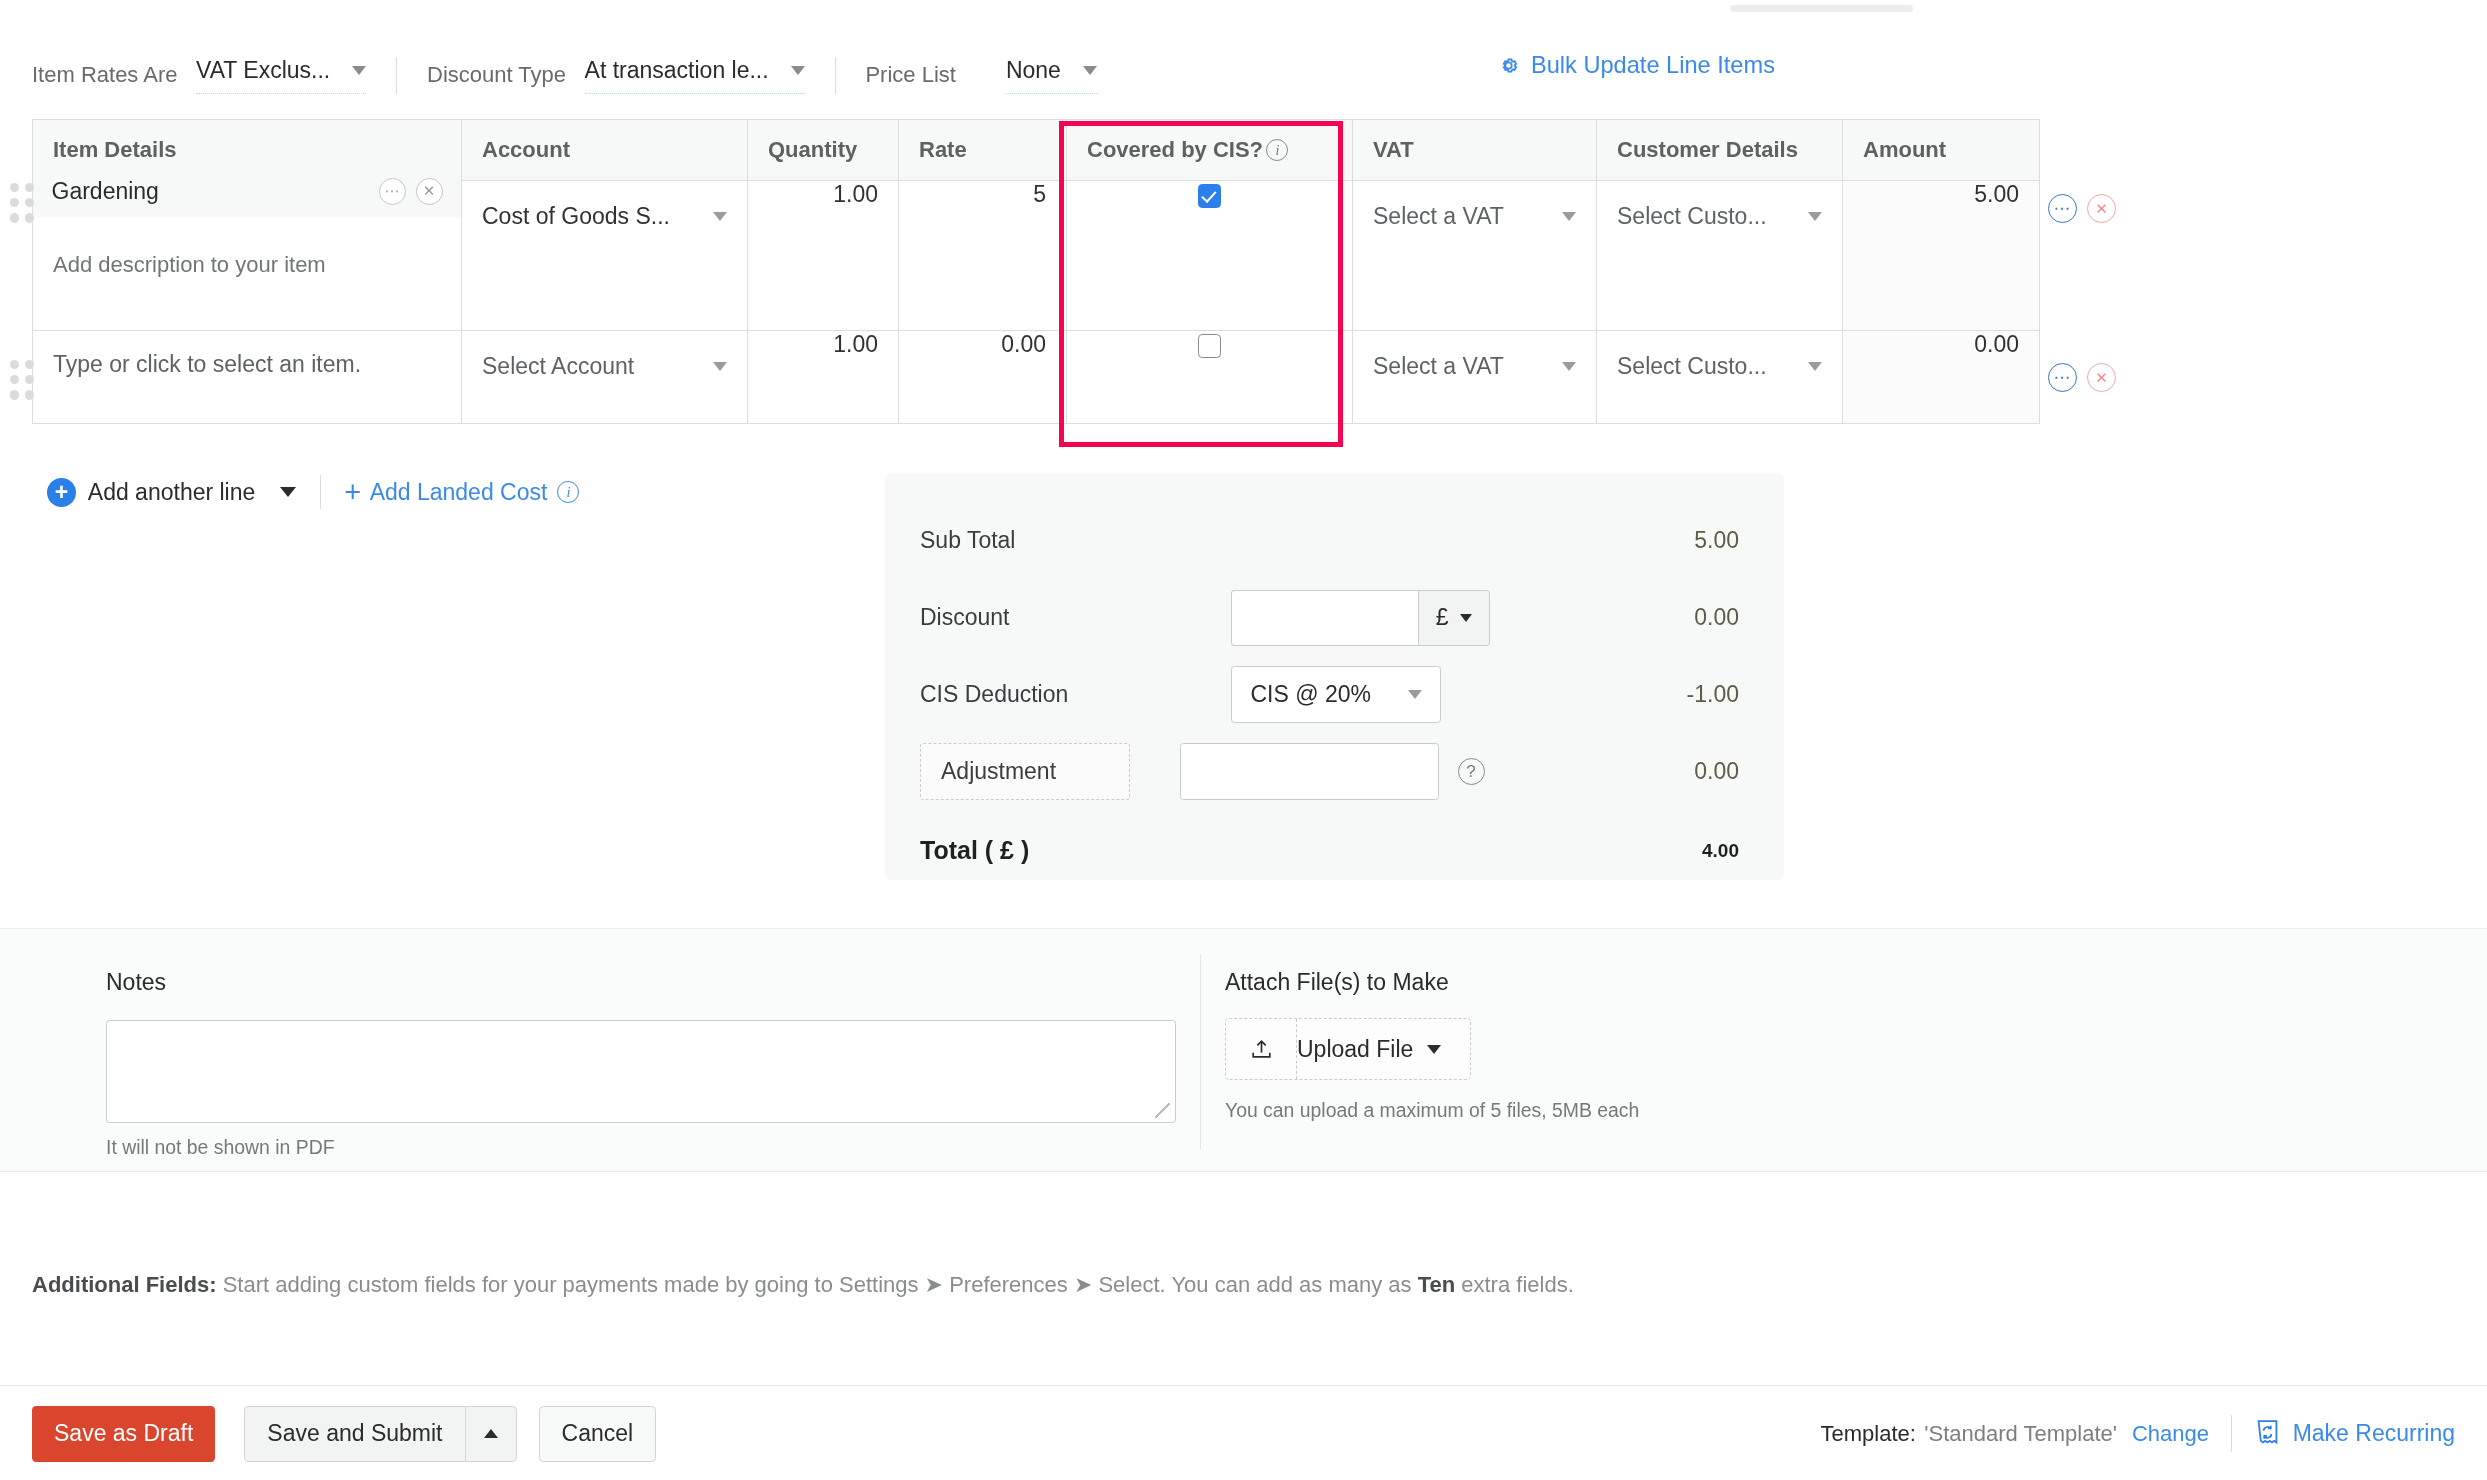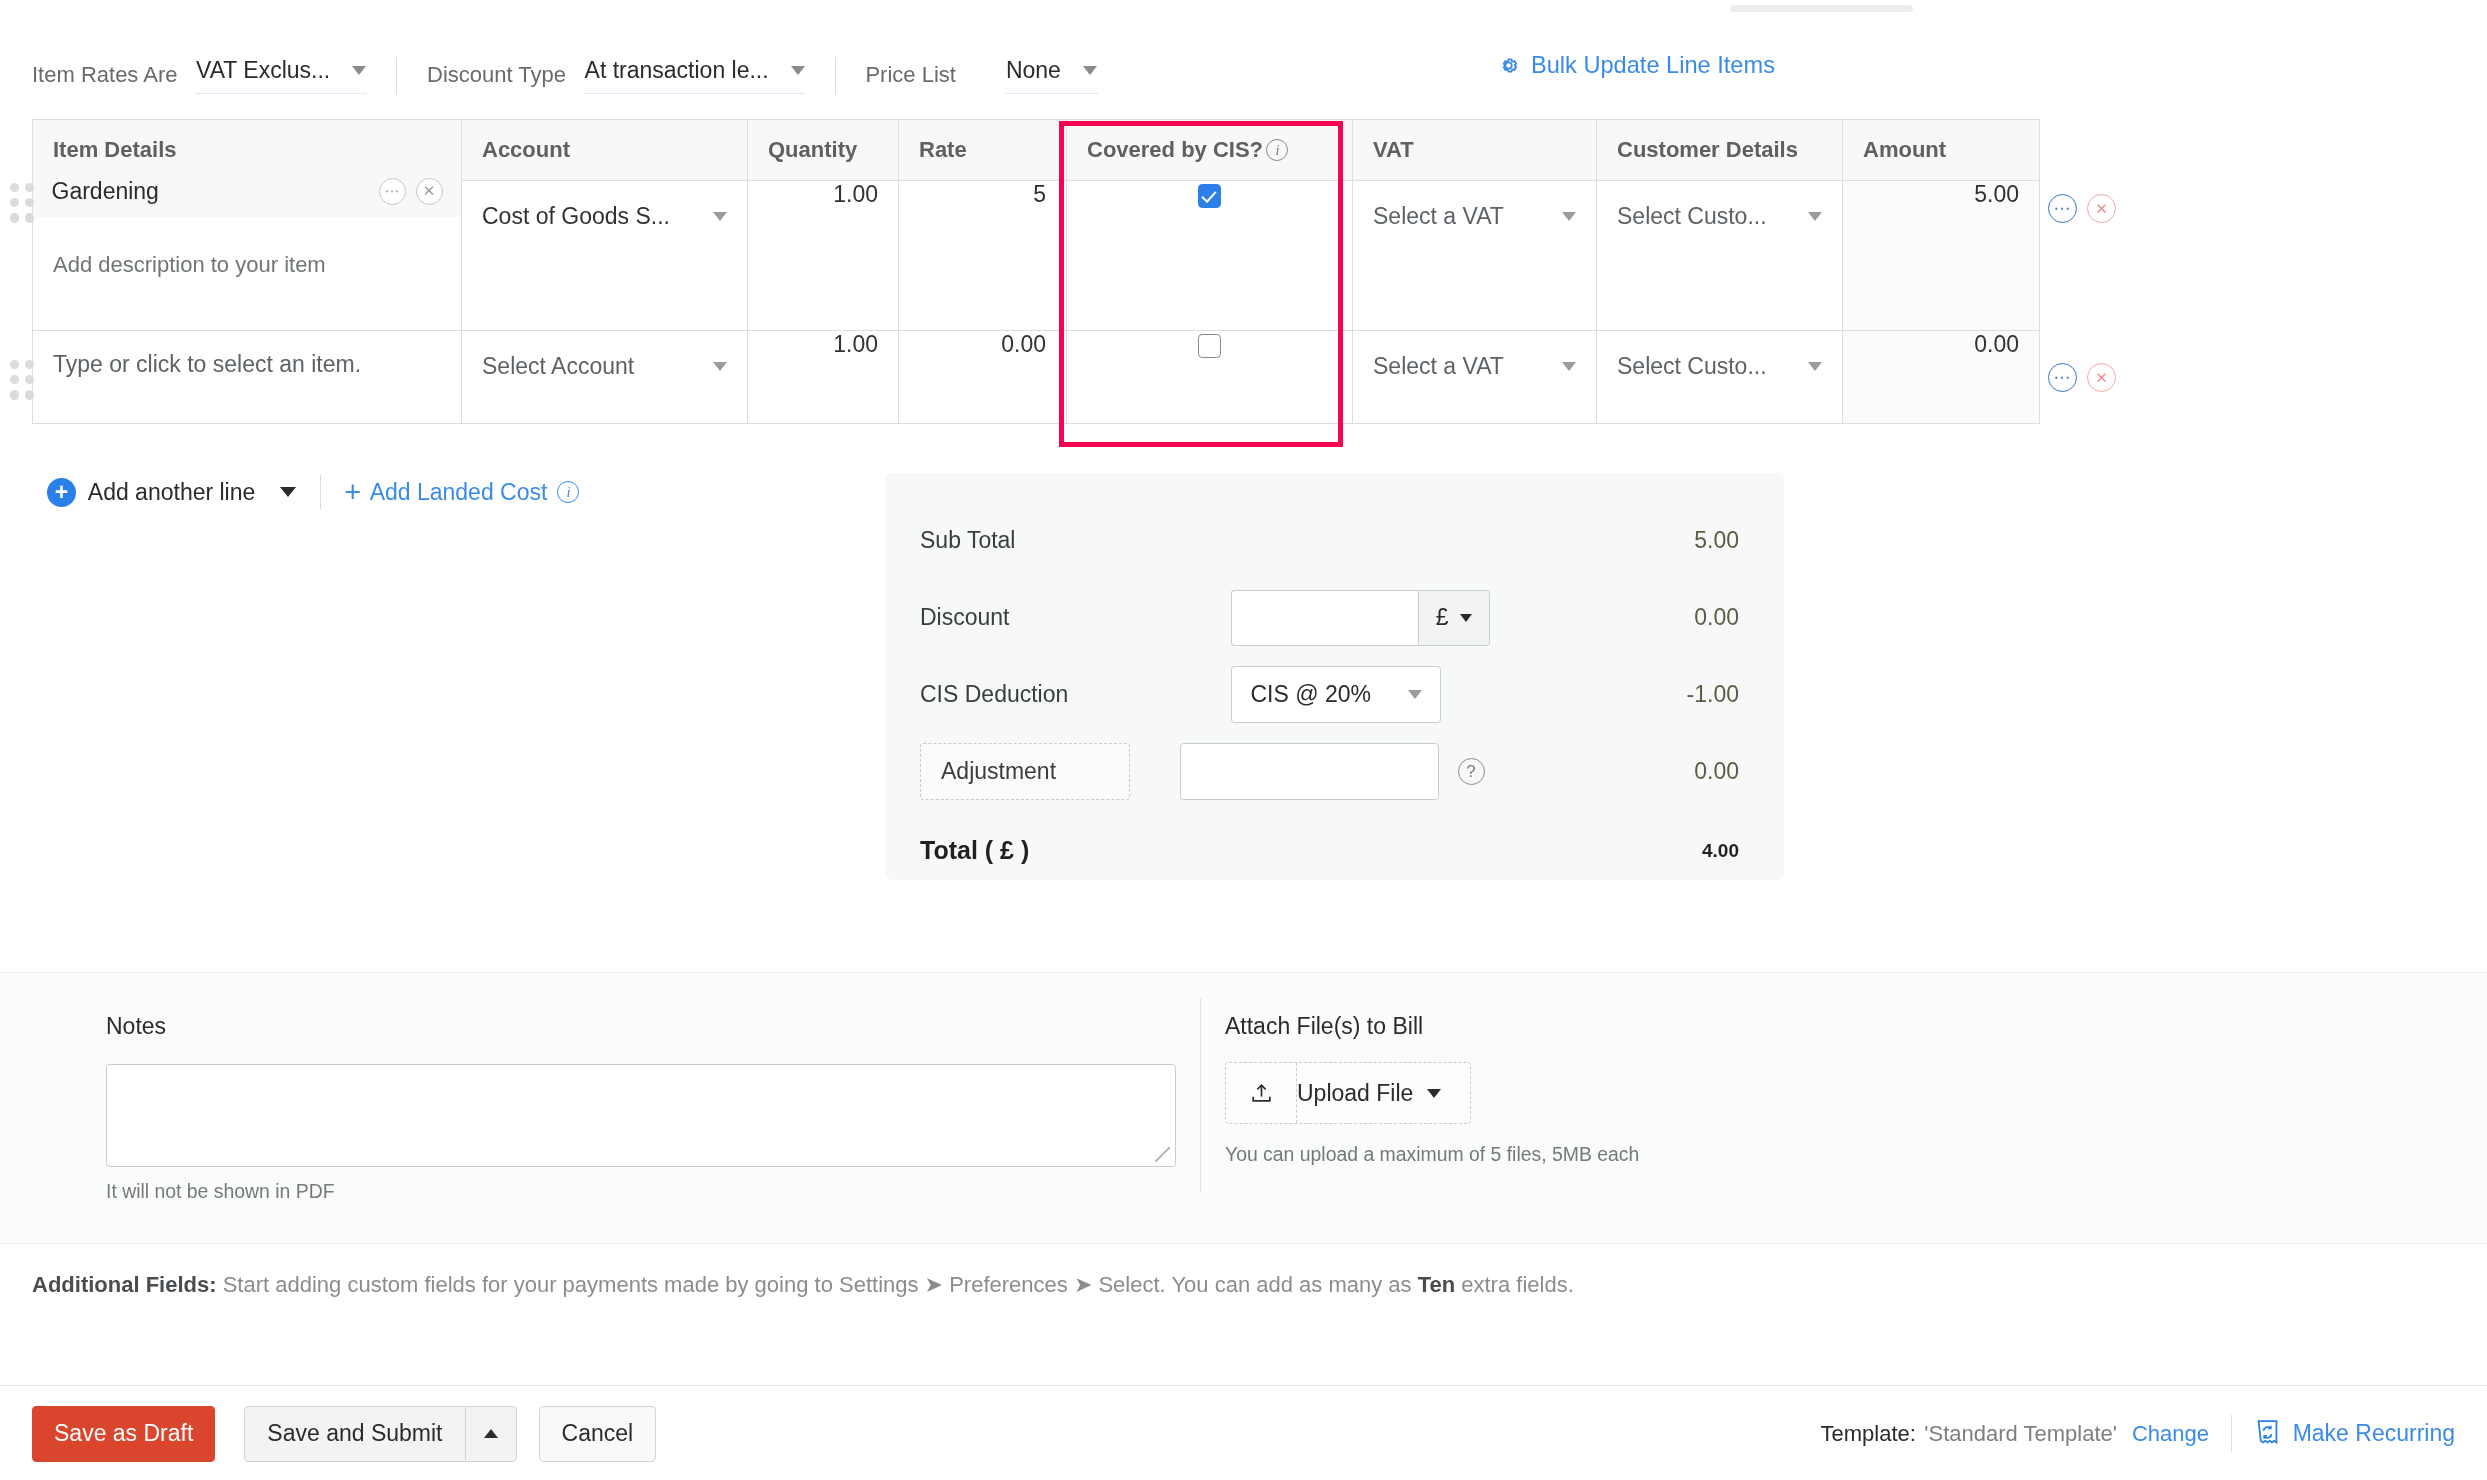--- a/index.html
+++ b/index.html
@@ -197,21 +197,21 @@
   .q-circle {
     width:27px;height:27px;border-radius:50%;border:1.7px solid #8a8a8a;color:#7a7a7a;
     display:flex;align-items:center;justify-content:center;font-size:17px;margin-left:18.5px;
   }
   .trow.total { height:81px; }
   .trow.total .tlabel { font-weight:bold; font-size:25px; color:#1e2021; }
   .trow.total .tval   { font-weight:bold; font-size:19px; color:#1e2021; }
 
   
   .notes-section {
-    position:absolute; left:0; top:972px; width:2487px; height:272px;
+    position:absolute; left:0; top:928px; width:2487px; height:244px;
     background:#fafbfb; border-top:0.8px solid #ececec; border-bottom:0.8px solid #ececec;
   }
   .notes-wrap { position:absolute; left:106px; top:40px; width:1094px; }
   .notes-label { font-size:23px; color:#2b2b2b; }
   .notes-box {
     margin-top:23.6px; width:1070px; height:103px; background:#fff;
     border:0.8px solid #c8ccd0; border-radius:3.4px; position:relative;
   }
   .resize-grip {
     position:absolute; right:5px; bottom:3.4px; width:15px; height:15px;
@@ -503,21 +503,21 @@
 <div class="notes-section">
   <div class="notes-wrap">
     <div class="notes-label">Notes</div>
     <div class="notes-box">
       <span class="resize-grip"></span>
     </div>
     <div class="notes-hint">It will not be shown in PDF</div>
   </div>
   <div class="mid-divider"></div>
   <div class="attach-wrap">
-    <div class="attach-label">Attach File(s) to Bill</div>
+    <div class="attach-label">Attach File(s) to Make</div>
     <div class="upload-box">
       <span class="upload-ico">
         <svg width="25" height="25" viewBox="0 0 24 24" fill="none" stroke="#2b2b2b" stroke-width="1.6">
           <path d="M12 15V4"></path>
             <path d="M8 8l4-4 4 4"></path>
             <path d="M4 15v4h16v-4"></path>
         </svg>
       </span>
       <span class="upload-txt">
         <span>Upload File</span>

